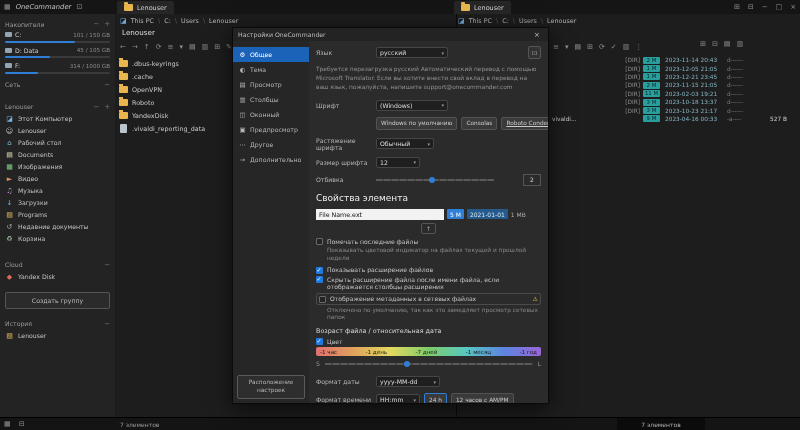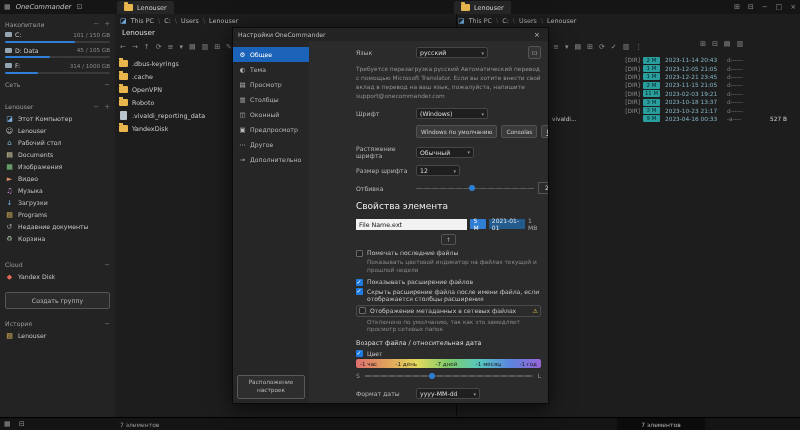--- a/index.html
+++ b/index.html
@@ -81,21 +81,21 @@
   .dlg-title{height:13px;background:#232323;display:flex;align-items:center;padding:0 5px;
              font-size:6.2px;color:#bdbdbd;flex:none;}
   .dlg-close{margin-left:auto;width:12px;text-align:center;color:#c0c0c0;font-size:7px;}
   .dlg-body{flex:1;display:flex;min-height:0;}
   .dlg-nav{width:76px;background:#262626;padding-top:6px;position:relative;flex:none;}
   .nav-item{display:flex;align-items:center;gap:4px;height:15px;padding:0 6px;font-size:6.2px;color:#b5b5b5;white-space:nowrap;}
   .nav-item.selected{background:#1b63b8;color:#fff;}
   .nav-ic{width:7px;text-align:center;font-size:6.5px;}
   .loc-btn{position:absolute;left:4px;bottom:4px;width:62px;border:1px solid #5a5a5a;background:#2e2e2e;
            color:#b5b5b5;font-size:5.8px;padding:3px 2px;text-align:center;border-radius:2px;line-height:1.35;}
-  .dlg-content{flex:1;padding:5px 7px;overflow:hidden;font-size:6.2px;margin-left:40px;}
+  .dlg-content{flex:1;padding:5px 7px;overflow:hidden;font-size:6.2px;}
   .frow{display:flex;align-items:center;margin-bottom:6px;gap:4px;}
   .flabel{width:56px;color:#b5b5b5;flex:none;}
   .select{background:#1f1f1f;border:1px solid #464646;height:11px;display:flex;align-items:center;
           padding:0 3px;color:#dddddd;border-radius:2px;box-sizing:border-box;}
   .select .car{margin-left:auto;color:#999;font-style:normal;font-size:5px;padding-left:4px;}
   .w72{width:72px;} .w64{width:64px;} .w44{width:44px;} .w58{width:58px;}
   .sq-btn{margin-left:auto;width:11px;height:11px;border:1px solid #555;background:#333;color:#aaa;
           display:flex;align-items:center;justify-content:center;font-size:6px;border-radius:2px;}
   .note{color:#8f8f8f;font-size:5.9px;line-height:1.5;margin:1px 0 8px;}
   .fbtns{display:flex;gap:4px;margin:0 0 7px 60px;}
@@ -369,27 +369,27 @@
       <span class="fic folder"></span>
       <span>OpenVPN</span>
     </div>
 
     <div class="file-row">
       <span class="fic folder"></span>
       <span>Roboto</span>
     </div>
 
     <div class="file-row">
+      <span class="fic folder"></span>
+      <span>YandexDisk</span>
+    </div>
+
+    <div class="file-row">
       <span class="fic file"></span>
       <span>.vivaldi_reporting_data</span>
-    </div>
-
-    <div class="file-row">
-      <span class="fic folder"></span>
-      <span>YandexDisk</span>
     </div>
   </div>
 
 <div class="rrows">
 
     <div class="rrow">
       <span class="rname"></span>
       <span class="rtag">[DIR]</span>
       <span class="rage">2 M</span>
       <span class="rdate">2023-11-14 20:43</span>

